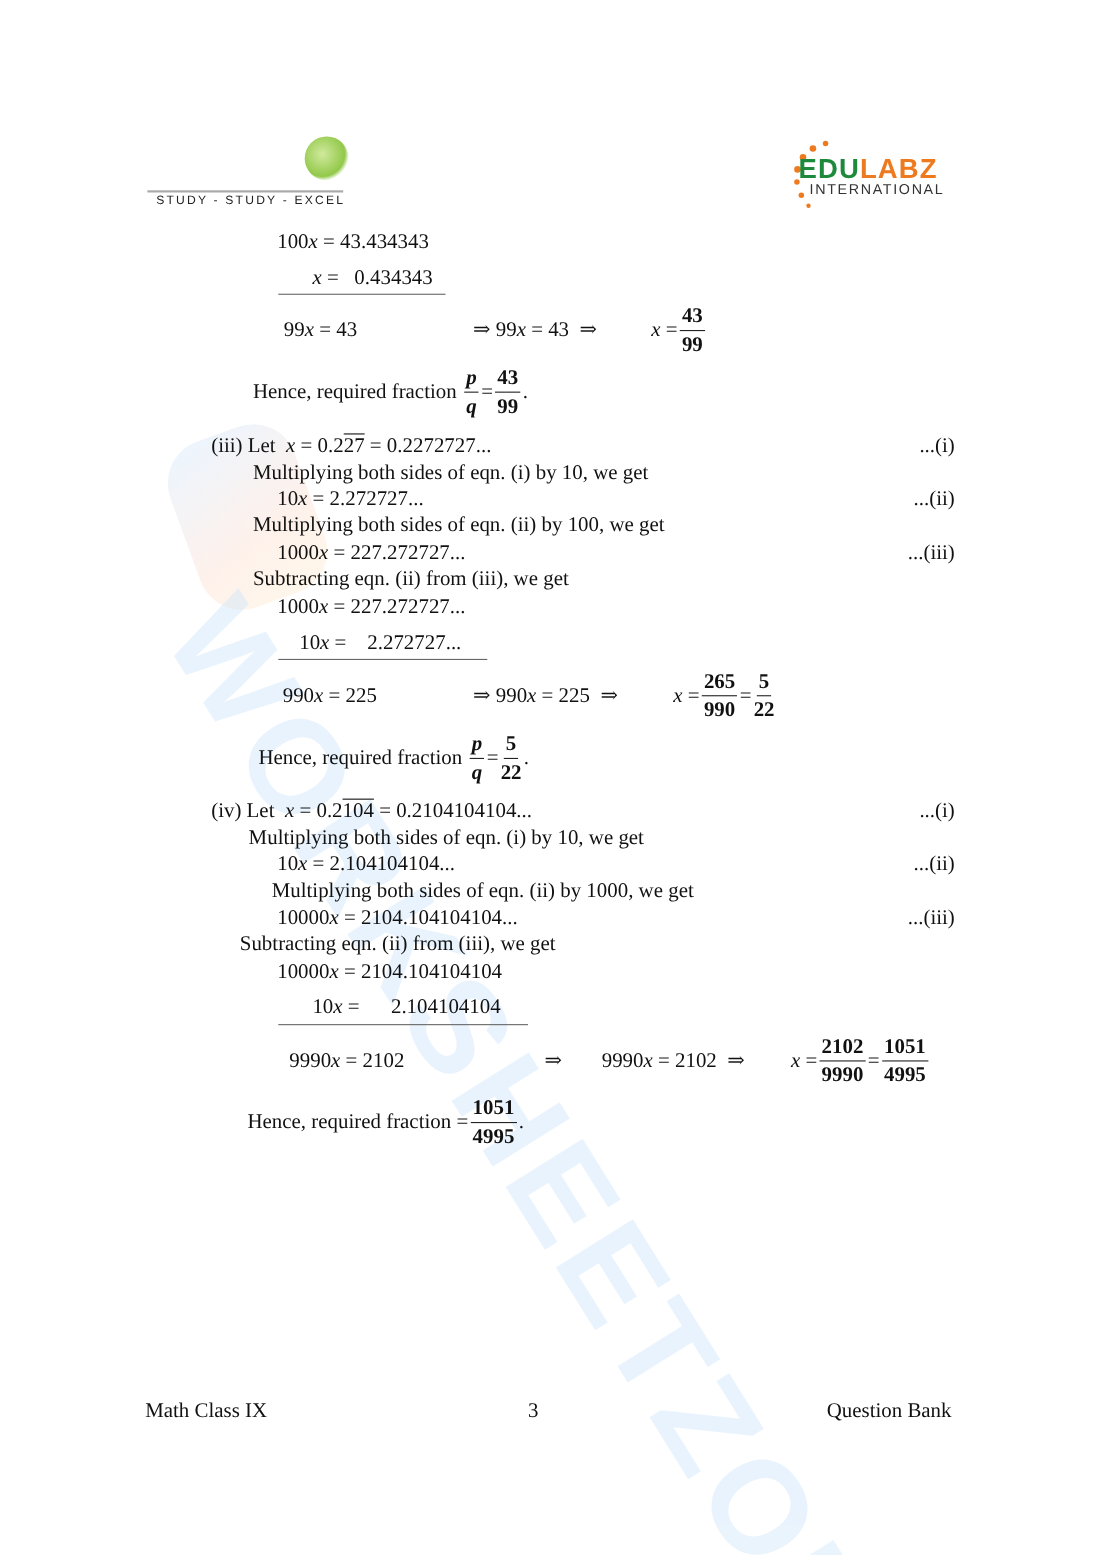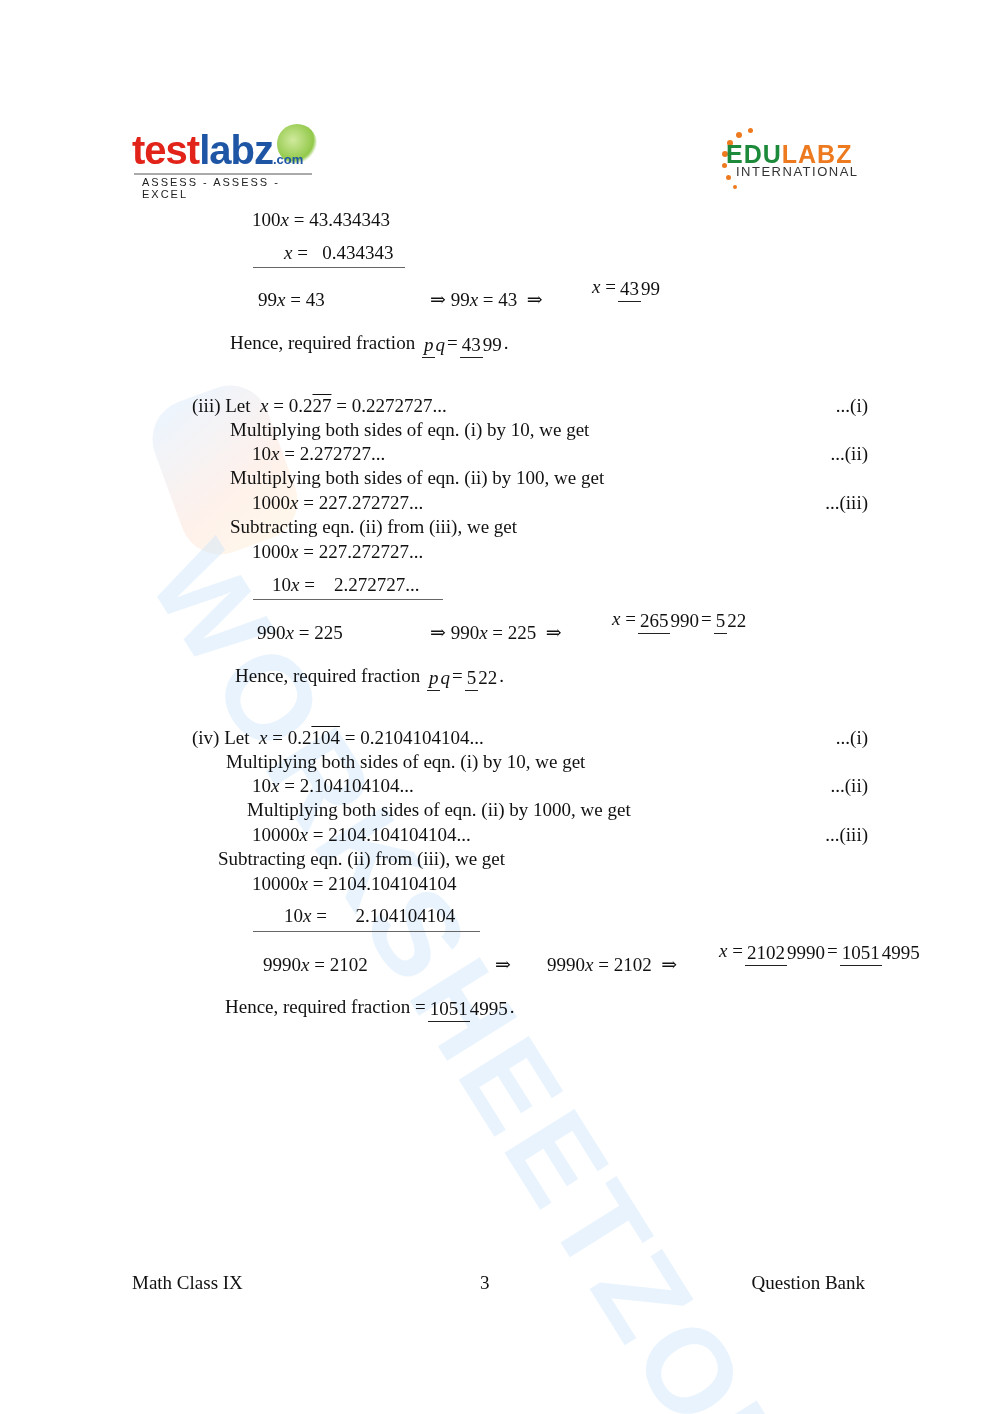--- a/index.html
+++ b/index.html
@@ -1,20 +1,20 @@
 <!DOCTYPE html>
 <html><head>
 <meta charset="utf-8">
 <style>
   html,body{margin:0;padding:0;background:#fff;}
   body{width:1000px;height:1414px;position:relative;overflow:hidden;font-family:"Liberation Serif","DejaVu Serif",serif;color:#111;}
   .abs{position:absolute;white-space:nowrap;}
   .t{font-size:19px;line-height:22px;}
   i.v{font-style:italic;}
-  .frac{display:inline-flex;flex-direction:row;align-items:center;vertical-align:middle;margin:0 2px;}
+  .frac{display:inline-flex;flex-direction:column;align-items:center;vertical-align:middle;margin:0 2px;font-weight:bold;}
   .frac .num{border-bottom:1px solid #222;padding:0 2px;line-height:24px;}
   .frac .den{line-height:26px;}
   .rule{position:absolute;height:1px;background:#666;}
   .ovl{text-decoration:overline;}
   .logo-left{position:absolute;left:132px;top:128px;width:190px;height:64px;}
   .logo-left .word{font-family:"Liberation Sans",sans-serif;font-weight:bold;font-size:40px;letter-spacing:-1px;position:absolute;top:0;left:0;line-height:44px;}
   .logo-left .test{color:#e2231a;}
   .logo-left .labz{color:#1e56a5;}
   .logo-left .com{color:#1e56a5;font-size:13px;letter-spacing:0;}
   .logo-left .tag{position:absolute;left:10px;top:48px;font-family:"Liberation Sans",sans-serif;font-size:11px;letter-spacing:2px;color:#222;}
@@ -31,25 +31,22 @@
   .footer{font-size:19px;}
 </style>
 </head>
 <body>
 
 <div class="wm2"></div>
 <div class="wm">WORKSHEETZONE</div>
 
 <div class="logo-left">
   <div class="globe"></div>
-  <div class="word">
-    <span class="test">test</span><span class="labz">labz</span><span class="com">.com</span>
-  </div>
   <div class="bar"></div>
-  <div class="tag">ASSESS - ASSESS - EXCEL</div>
+  <div class="tag">STUDY - STUDY - EXCEL</div>
 </div>
 
 <div class="logo-right">
   <div class="dot" style="left:30px;top:2px;width:5px;height:5px;"></div>
   <div class="dot" style="left:18px;top:6px;width:6px;height:6px;"></div>
   <div class="dot" style="left:9px;top:14px;width:6px;height:6px;"></div>
   <div class="dot" style="left:4px;top:25px;width:6px;height:6px;"></div>
   <div class="dot" style="left:4px;top:37px;width:5px;height:5px;"></div>
   <div class="dot" style="left:8px;top:49px;width:5px;height:5px;"></div>
   <div class="dot" style="left:15px;top:59px;width:4px;height:4px;"></div>

